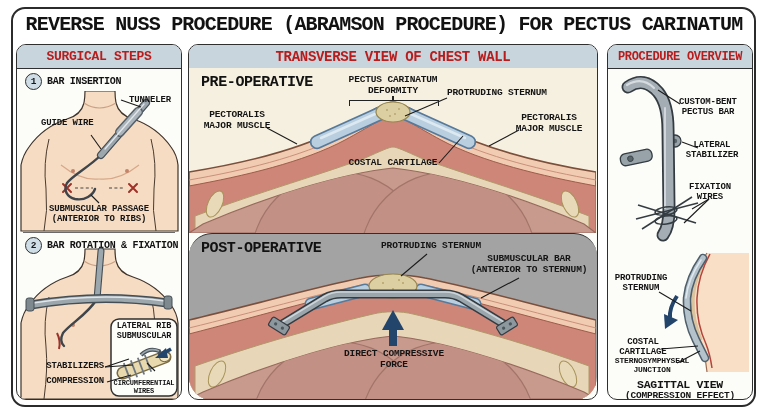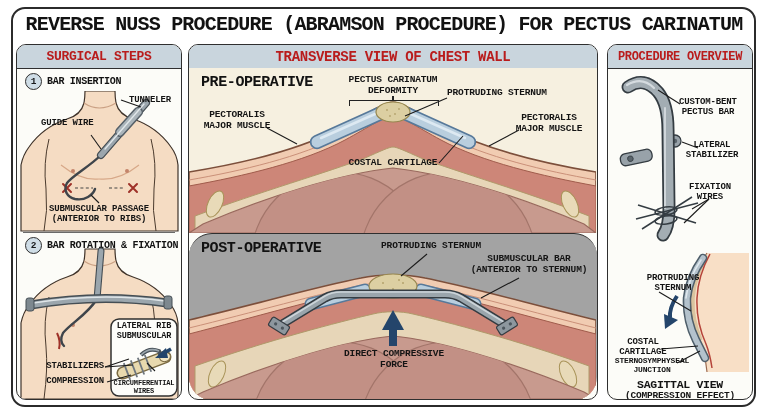--- a/index.html
+++ b/index.html
@@ -344,21 +344,21 @@
       <div>PECTUS BAR</div>
     </div>
     <div class="lbl s9 c" style="right:10px;top:137px;width:64px;">
       <div>FIXATION</div>
       <div>WIRES</div>
     </div>
     <div class="lbl s9 c" style="right:4px;top:95px;width:72px;">
       <div>LATERAL</div>
       <div>STABILIZER</div>
     </div>
-    <div class="lbl s9 c" style="left:2px;top:228px;width:62px;margin-left:32px;">
+    <div class="lbl s9 c" style="left:2px;top:228px;width:62px;">
       <div>PROTRUDING</div>
       <div>STERNUM</div>
     </div>
     <div class="lbl s9 c" style="left:6px;top:292px;width:58px;">
       <div>COSTAL</div>
       <div>CARTILAGE</div>
     </div>
     <div class="lbl s8 c" style="left:0px;top:311px;width:88px;">
       <div>STERNOSYMPHYSEAL</div>
       <div>JUNCTION</div>

